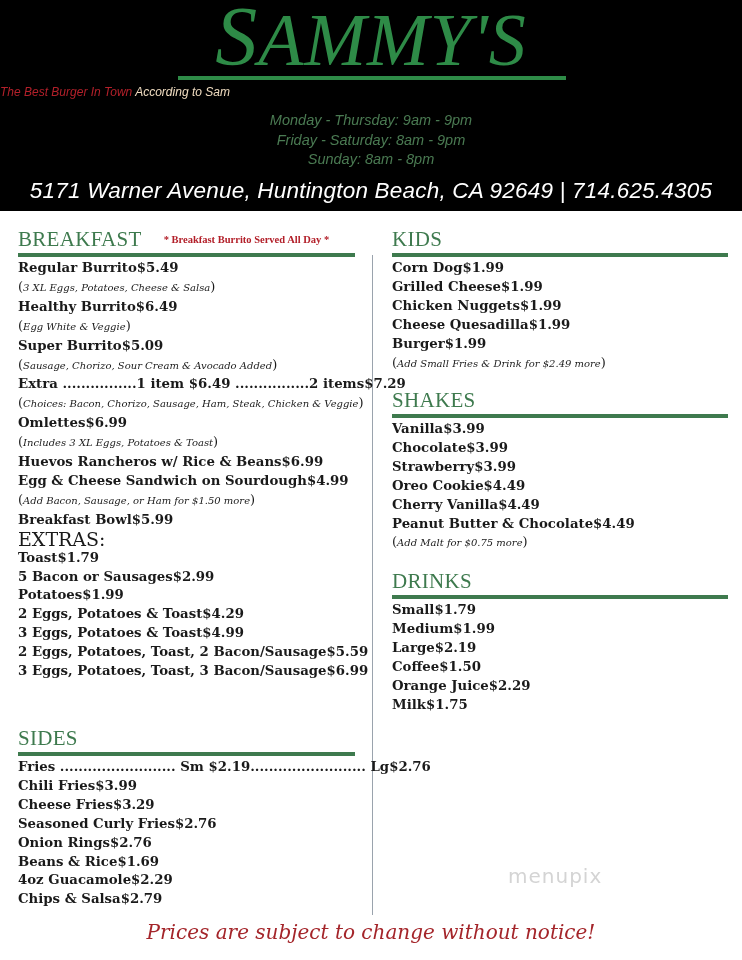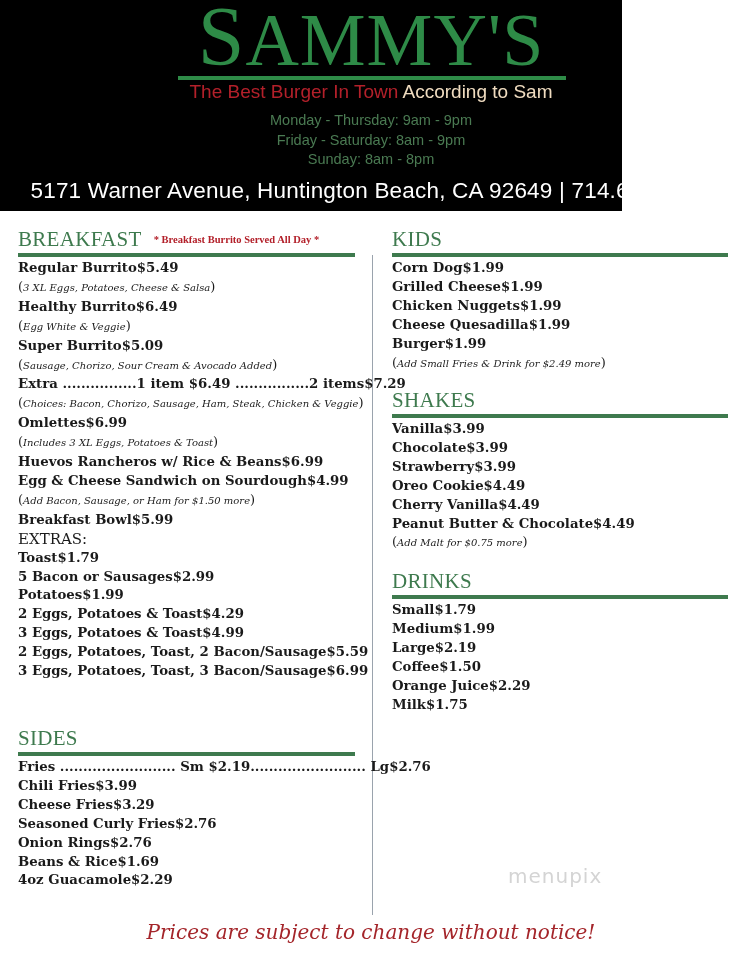--- a/index.html
+++ b/index.html
@@ -1,48 +1,48 @@
 <!DOCTYPE html>
 <html><head>
   <meta charset="utf-8">
   <style>
     * { box-sizing: border-box; margin: 0; padding: 0; }
     html, body { width: 742px; height: 960px; background: #ffffff; overflow: hidden; }
     body { font-family: "DejaVu Serif", "Liberation Serif", serif; color: #1a1a1a; position: relative; }
 
     
-    .header { position: absolute; left: 0; top: 0; width: 622px; height: 211px; background: #000000; }
+    .header { position: absolute; left: 0; top: 0; width: 742px; height: 211px; background: #000000; font-style: italic; }
     .logo { position: absolute; left: 0; width: 742px; top: -6px; text-align: center; font-family: "Liberation Serif", serif;
             color: #2e8b47; font-size: 74px; letter-spacing: 1px; line-height: 86px; }
     .logo .big { font-size: 84px; }
     .logo-rule { position: absolute; left: 178px; top: 76px; width: 388px; height: 4px; background: #2e8b47; }
-    .tagline { position: absolute; left: 0; width: 742px; top: 82px; text-align: center; font-family: "Liberation Sans", sans-serif;
-               font-size: 19px; line-height: 20px; }
+    .tagline { position: absolute; left: 0; width: 742px; top: 82px; font-family: "Liberation Sans", sans-serif;
+               font-size: 12px; line-height: 20px; }
     .tagline .red { color: #b3202a; }
     .tagline .cream { color: #f0dcc0; }
     .hours { position: absolute; left: 0; width: 742px; top: 111px; text-align: center; font-family: "Liberation Sans", sans-serif;
              font-size: 14.5px; line-height: 19.5px; color: #4a7a52; }
     .address { position: absolute; left: 0; width: 742px; top: 176px; text-align: center; font-family: "Liberation Sans", sans-serif;
                font-size: 22.5px; line-height: 30px; color: #ffffff; letter-spacing: 0.2px; }
 
     
     .col-divider { position: absolute; left: 372px; top: 255px; width: 1px; height: 660px; background: #9aa3ad; }
 
     .section { position: absolute; }
     .sec-title-row { position: relative; height: 27px; }
     .sec-title { font-family: "Liberation Serif", serif; color: #3e7a4e; font-size: 21px; line-height: 27px; letter-spacing: 0.3px; }
-    .sec-note { font-family: "Liberation Serif", serif; color: #b3202a; font-weight: bold; font-size: 10.5px; margin-left: 12px; vertical-align: 3px; }
+    .sec-note { font-family: "Liberation Serif", serif; color: #b3202a; font-weight: bold; font-size: 10.5px; margin-left: 22px; vertical-align: 3px; }
     .sec-rule { height: 4px; background: #3e7a4e; margin-bottom: 2px; }
 
     .row { display: flex; justify-content: flex-start; font-size: 13.3px; line-height: 18.9px; white-space: nowrap; padding-right: 10px; font-weight: bold; }
     .row .name { flex: 0 0 auto; }
     .row .price { flex: 0 0 auto; text-align: right; }
     .note { font-size: 10px; font-style: italic; line-height: 18.9px; white-space: nowrap; }
     .note .paren { font-style: normal; font-size: 13px; }
-    .plain { font-size: 15px; line-height: 18.9px; }
+    .plain { font-size: 19px; line-height: 18.9px; }
 
     #sec-breakfast { left: 18px; top: 226px; width: 337px; }
     #sec-sides { left: 18px; top: 725px; width: 337px; }
     #sec-kids { left: 392px; top: 226px; width: 336px; }
     #sec-shakes { left: 392px; top: 387px; width: 336px; }
     #sec-drinks { left: 392px; top: 568px; width: 336px; }
 
     .footer { position: absolute; left: 0; width: 742px; top: 918px; text-align: center; font-family: "DejaVu Serif", serif;
               font-style: italic; color: #a4252a; font-size: 20px; line-height: 28px; }
     .watermark { position: absolute; left: 508px; top: 864px; font-family: "DejaVu Sans", sans-serif; font-size: 20px;
@@ -171,20 +171,24 @@
         <span class="price">$2.76</span>
       </div>
       <div class="row">
         <span class="name">Beans &amp; Rice</span>
         <span class="price">$1.69</span>
       </div>
       <div class="row">
         <span class="name">4oz Guacamole</span>
         <span class="price">$2.29</span>
       </div>
+      <div class="row">
+        <span class="name">Chips &amp; Salsa</span>
+        <span class="price">$2.79</span>
+      </div>
     </div>
 </div>
 
 <div class="section" id="sec-kids">
   <div class="sec-title-row">
     <span class="sec-title">KIDS</span>
   </div>
   <div class="sec-rule"></div>
   <div class="lines">
       <div class="row">

